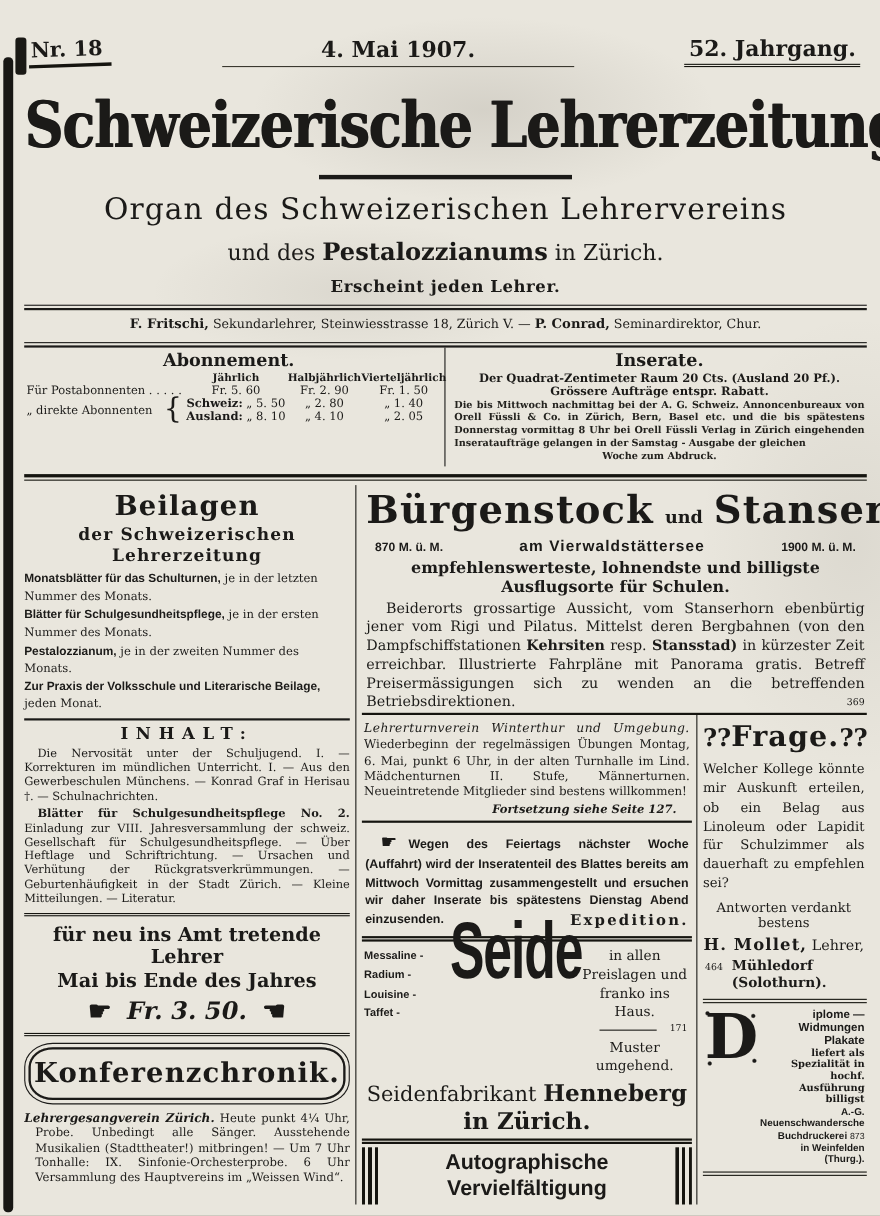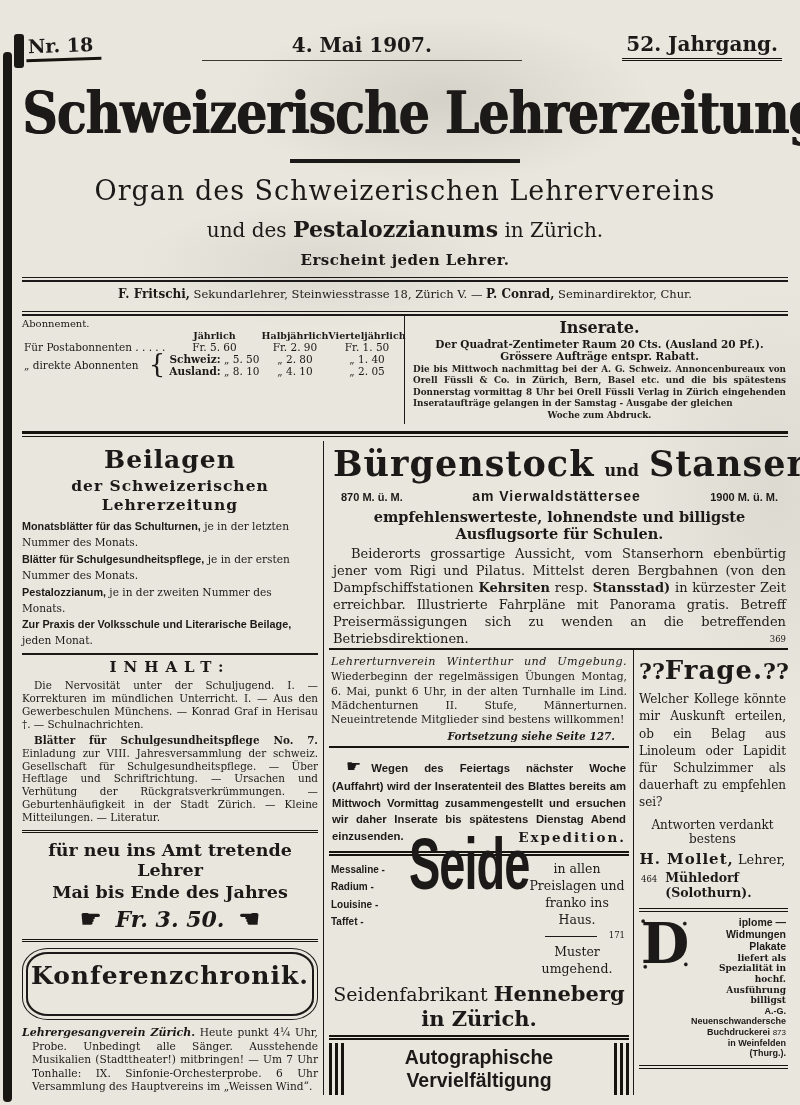--- a/index.html
+++ b/index.html
@@ -39,21 +39,21 @@
 
   
   .redaktion{text-align:center;padding:3px 0 2px 0;}
   .red-head{font-weight:700;font-size:15px;letter-spacing:4px;}
   .red-line{font-size:11.5px;margin-top:2px;}
   .red-line b{font-size:12px;}
 
   
   .strip{display:flex;align-items:stretch;}
   .abo{width:372px;padding:2px 4px 3px 0;}
-  .abo-title{text-align:left;font-weight:400;font-size:10px;}
+  .abo-title{text-align:center;font-weight:700;font-size:16px;}
   table.abo-t{border-collapse:collapse;width:100%;font-size:10.5px;margin-top:1px;}
   table.abo-t th{font-weight:700;font-size:9.5px;text-align:center;padding:0;}
   table.abo-t td{padding:0 2px;white-space:nowrap;}
   td.num{text-align:center;}
   td.brace{font-size:26px;font-weight:400;width:8px;line-height:.9;}
   .vdiv{width:1px;background:#1b1a18;margin:0 6px;}
   .inserate{flex:1;padding:2px 2px 3px 2px;}
   .ins-title{text-align:center;font-weight:700;font-size:16px;}
   .ins-lead{font-weight:700;font-size:10.5px;text-align:center;margin-top:1px;}
   .ins-body{font-weight:700;font-size:8.8px;line-height:1.3;text-align:justify;margin-top:2px;color:#23221e;}
@@ -76,21 +76,21 @@
   .inhalt p{margin:3px 0 0 0;font-size:10.4px;line-height:1.24;text-align:justify;text-indent:12px;}
   .abo-box{border-top:3px double #15140f;border-bottom:3px double #15140f;text-align:center;margin-top:6px;padding:4px 0 6px 0;}
   .abo-box-title{font-weight:700;font-size:33px;letter-spacing:1px;}
   .abo-box-l1{font-weight:700;font-size:17.5px;margin-top:3px;}
   .abo-box-l2{font-weight:700;font-size:17.5px;margin-top:2px;}
   .abo-box-price{font-weight:700;font-style:italic;font-size:22px;margin-top:2px;display:flex;align-items:center;justify-content:center;gap:14px;}
   .manicule{font-size:24px;font-style:normal;}
   .konf-frame{
     border:2px solid #1b1a18;border-radius:22px/18px;margin:10px 4px 0 4px;
     box-shadow:0 0 0 3px #e9e6dd,0 0 0 4px #1b1a18;
-    text-align:center;padding:7px 0 24px 0;
+    text-align:center;padding:7px 0 8px 0;
   }
   .konf-title{font-weight:700;font-size:25px;letter-spacing:1px;}
   .konf-entries{margin-top:10px;}
   .konf-entries p{margin:1px 0 0 0;font-size:10.6px;line-height:1.27;text-align:justify;padding-left:10px;text-indent:-10px;}
   .konf-entries .lead{font-style:italic;font-weight:700;font-size:11px;}
 
   
   .buerg{padding:2px 2px 0 4px;}
   .buerg-title{text-align:center;white-space:nowrap;}
   .buerg-title .big{font-weight:700;font-size:35px;letter-spacing:1px;}
@@ -235,21 +235,21 @@
           <div><b>Monatsblätter für das Schulturnen,</b><span> je in der letzten Nummer des Monats.</span></div>
           <div><b>Blätter für Schulgesundheitspflege,</b><span> je in der ersten Nummer des Monats.</span></div>
           <div><b>Pestalozzianum,</b><span> je in der zweiten Nummer des Monats.</span></div>
           <div><b>Zur Praxis der Volksschule und Literarische Beilage,</b><span> jeden Monat.</span></div>
         </div>
       </div>
 
       <div class="inhalt">
         <div class="inhalt-head">INHALT:</div>
         <p>Die Nervosität unter der Schuljugend. I. — Korrekturen im mündlichen Unterricht. I. — Aus den Gewerbeschulen Münchens. — Konrad Graf in Herisau †. — Schulnachrichten.</p>
-        <p><b>Blätter für Schulgesundheitspflege No. 7.</b><span> Einladung zur VIII. Jahresversammlung der schweiz. Gesellschaft für Schulgesundheitspflege. — Über Heftlage und Schriftrichtung. — Ursachen und Verhütung der Rückgratsverkrümmungen. — Geburtenhäufigkeit in der Stadt Zürich. — Kleine Mitteilungen. — Literatur.</span></p>
+        <p><b>Blätter für Schulgesundheitspflege No. 2.</b><span> Einladung zur VIII. Jahresversammlung der schweiz. Gesellschaft für Schulgesundheitspflege. — Über Heftlage und Schriftrichtung. — Ursachen und Verhütung der Rückgratsverkrümmungen. — Geburtenhäufigkeit in der Stadt Zürich. — Kleine Mitteilungen. — Literatur.</span></p>
       </div>
 
       <div class="abo-box">
         <div class="abo-box-l1">für neu ins Amt tretende Lehrer</div>
         <div class="abo-box-l2">Mai bis Ende des Jahres</div>
         <div class="abo-box-price">
           <span class="manicule">☛</span>
           <span>Fr. 3. 50.</span>
           <span class="manicule">☚</span>
         </div>

